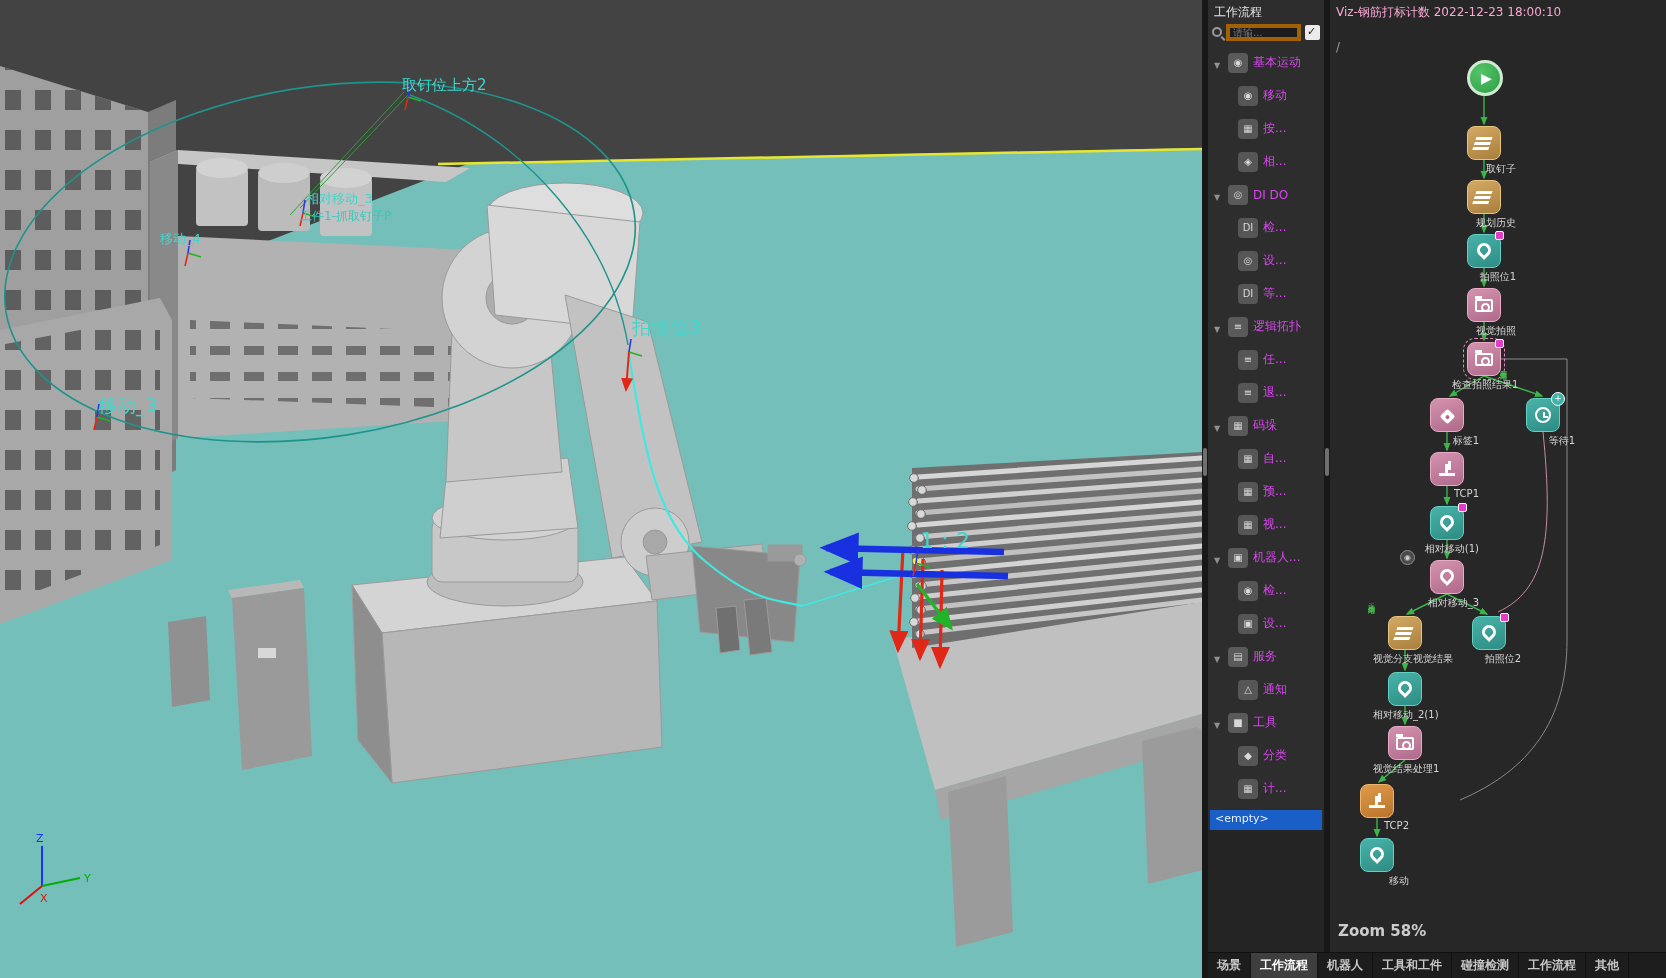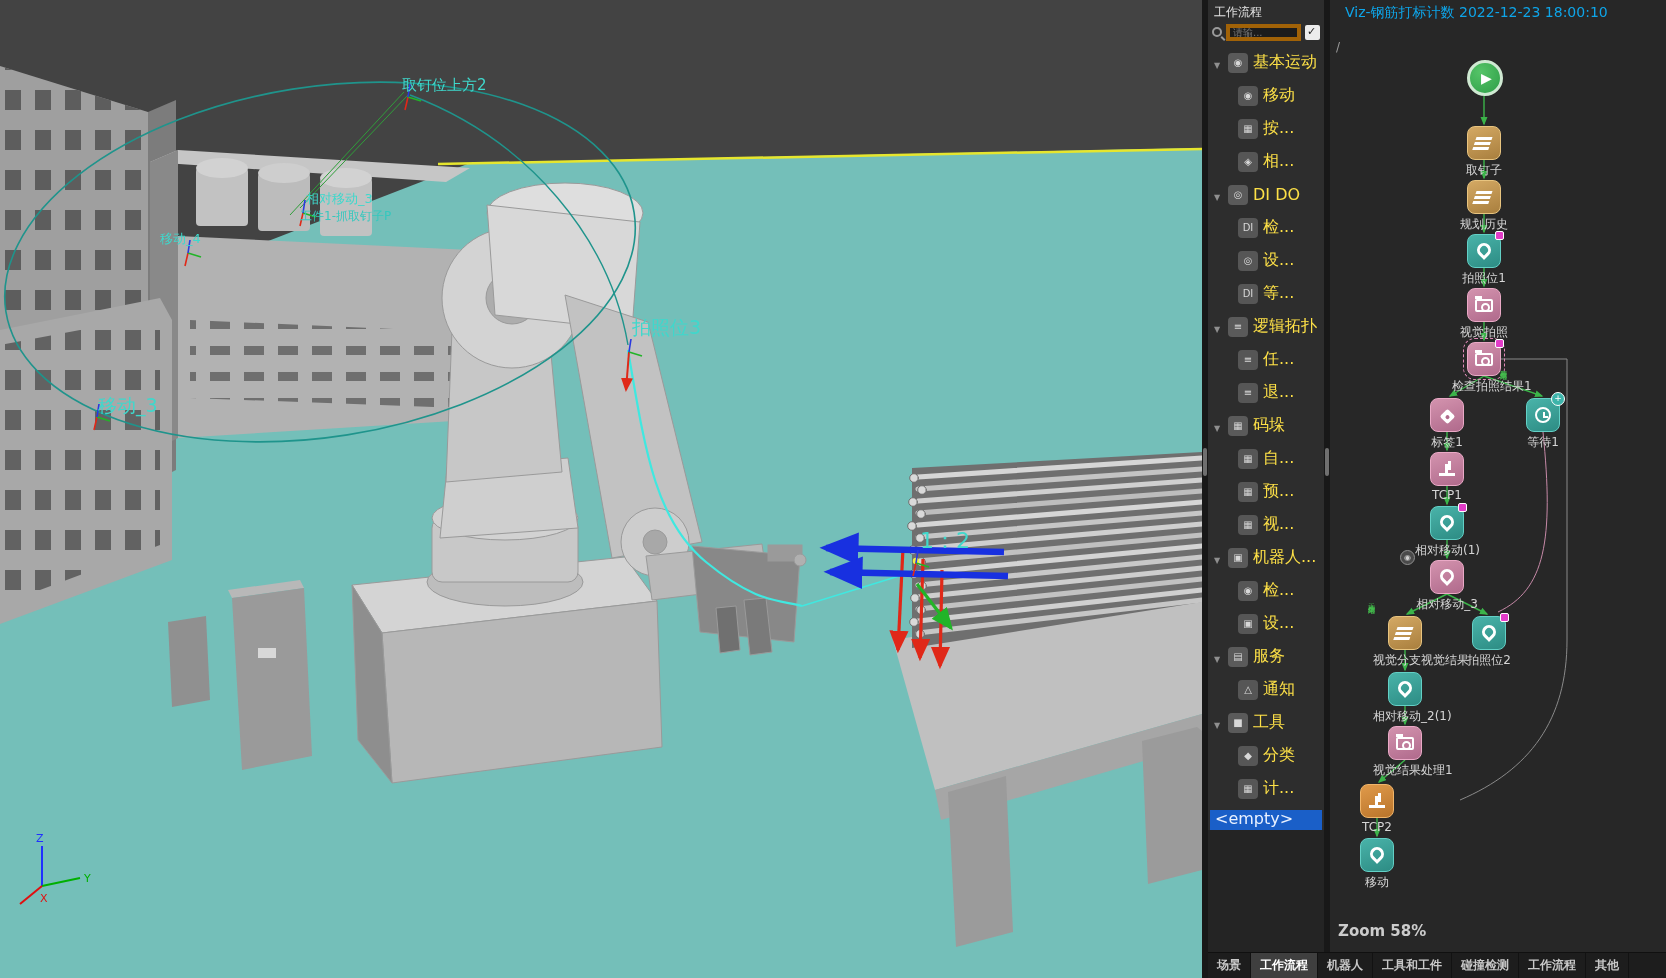--- a/index.html
+++ b/index.html
@@ -25,40 +25,40 @@
   .chk { width:15px; height:15px; background:#ececec; border-radius:2px; position:relative; flex:0 0 auto; }
   .chk::after { content:"\2713"; position:absolute; left:2px; top:0px; color:#222; font-size:11px; }
   .tree { position:absolute; left:0; top:46px; width:110px; }
   .trow { height:33px; display:flex; align-items:center; gap:5px; padding-left:6px; cursor:default; }
   .trow.item { padding-left:30px; }
   .tri { width:9px; flex:0 0 auto; }
   .tri::before { content:"\25BC"; color:#8f8f8f; font-size:8px; }
   .ticn { width:20px; height:20px; background:#5a5a5a; border-radius:4px; color:#d8d8d8;
     display:flex; align-items:center; justify-content:center; font-size:10px; flex:0 0 auto; }
   .trow.item .ticn { background:#565656; }
-  .tlabel { font-size:16px; color:#fde047; white-space:nowrap; overflow:hidden; text-overflow:ellipsis; }
+  .tlabel { font-size:12px; color:#d946ef; white-space:nowrap; overflow:hidden; text-overflow:ellipsis; }
   .empty-bar { position:absolute; left:2px; right:2px; top:810px; height:30px; background:#1a5fc8;
-    color:#e9f1ff; font-size:16px; line-height:17px; padding-left:5px; }
+    color:#e9f1ff; font-size:11px; line-height:17px; padding-left:5px; }
   .tree-footer { position:absolute; left:0; right:0; top:830px; bottom:0; background:#242424; }
 
   
   .graph-panel { position:absolute; left:1330px; top:0; width:336px; height:952px; background:#272727; overflow:hidden; }
-  .graph-title { position:absolute; left:15px; top:4px; font-size:14px; color:#0ea5e9; white-space:nowrap; }
+  .graph-title { position:absolute; left:6px; top:4px; font-size:12px; color:#f9a8d4; white-space:nowrap; }
   .graph-crumb { position:absolute; left:6px; top:40px; font-size:12px; color:#9a9a9a; }
   .play { position:absolute; left:137px; top:60px; width:36px; height:36px; border-radius:50%;
     background:radial-gradient(circle at 35% 30%, #55c468, #2e9e47); border:3px solid #cfe9d2; cursor:pointer; }
   .play::after { content:"\25B6"; position:absolute; left:11px; top:7px; color:#fff; font-size:14px; }
   .gedges { position:absolute; left:0; top:0; }
   .gnode { position:absolute; width:34px; cursor:pointer; }
   .nicn { width:34px; height:34px; border-radius:8px; display:flex; align-items:center; justify-content:center; position:relative; }
   .nicn.tan    { background:linear-gradient(160deg,#d4a964,#a97f3e); border:1px solid #e8c47f; }
   .nicn.teal   { background:linear-gradient(160deg,#49b3a9,#2d8c84); border:1px solid #63d0c6; }
   .nicn.pink   { background:linear-gradient(160deg,#d393ae,#b06a8c); border:1px solid #eaa9c6; }
   .nicn.orange { background:linear-gradient(160deg,#e09a4a,#b9742b); border:1px solid #f0b56a; }
-  .nlabel { position:absolute; left:-15px; top:36px; width:64px; text-align:center; font-size:12px; color:#d6d6d6; white-space:nowrap; }
+  .nlabel { position:absolute; left:-15px; top:36px; width:64px; text-align:right; font-size:10px; color:#d6d6d6; white-space:nowrap; }
   .gnode.sel .nicn { outline:1px dashed #e08ab8; outline-offset:3px; }
   .bdg { position:absolute; right:-4px; top:-4px; width:9px; height:9px; background:#e23cc8; border-radius:2px; border:1px solid #fff; }
   .nicn.plus::after { content:"+"; position:absolute; right:-6px; top:-7px; width:12px; height:12px; background:#3db4aa;
     border:1px solid #fff; border-radius:50%; color:#fff; font-size:9px; line-height:11px; text-align:center; }
   .g-stack { width:16px; height:3px; background:#fff; box-shadow:0 5px 0 #fff, 0 10px 0 #fff; transform:skewX(-18deg); margin-top:-9px; }
   .g-camera { width:18px; height:13px; border:2px solid #fff; border-radius:2px; position:relative; }
   .g-camera::before { content:""; position:absolute; left:-2px; top:-5px; width:7px; height:3px; background:#fff; }
   .g-camera::after { content:""; position:absolute; left:4px; top:2px; width:5px; height:5px; border:2px solid #fff; border-radius:50%; }
   .g-pin { width:14px; height:14px; border:3px solid #fff; border-radius:50% 50% 50% 0; transform:rotate(-45deg); margin-top:-3px; }
   .g-clock { width:16px; height:16px; border:2px solid #fff; border-radius:50%; position:relative; }

